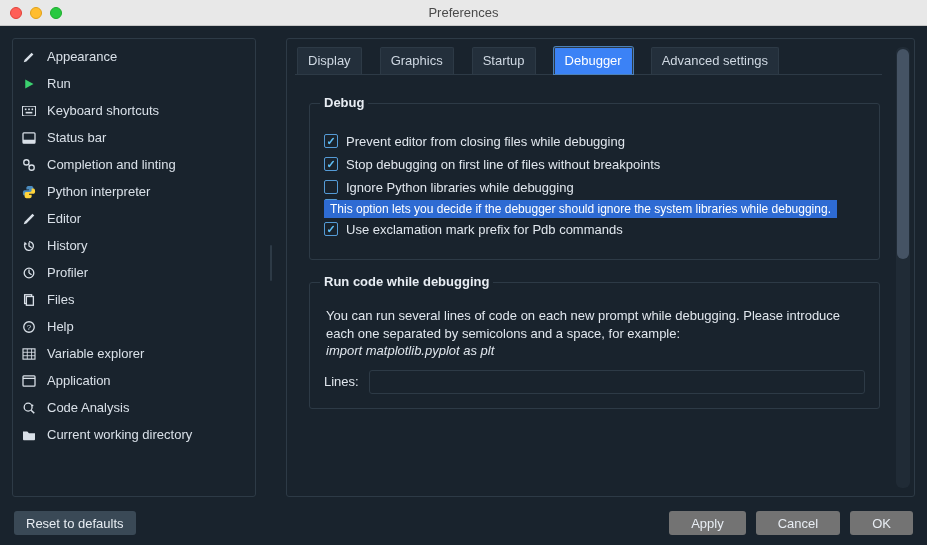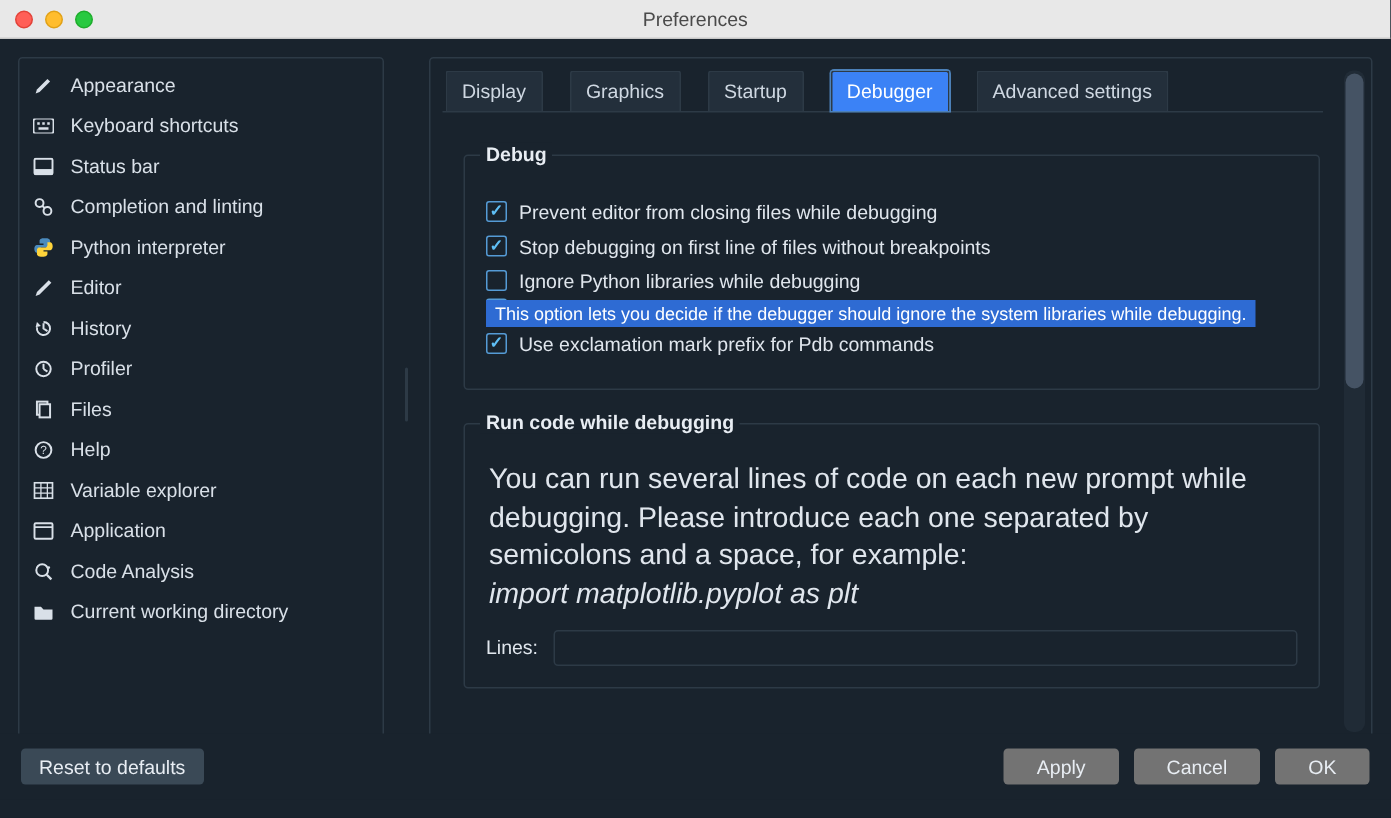--- a/index.html
+++ b/index.html
@@ -155,21 +155,21 @@
     position:absolute;
     left:0px; top:20px;
     background:#2e6bd3;
     color:#fff;
     font-size:12px;
     padding:2px 6px;
     white-space:nowrap;
     z-index:5;
   }
   .desc{
-    font-size:19px;
+    font-size:13px;
     color:#e0e6ed;
     margin:2px 0 4px 2px;
     line-height:1.35;
   }
   .desc em{ font-style:italic; }
   .lines-row{
     display:flex; align-items:center; gap:10px;
     margin-top:10px;
   }
   .lines-row input{
@@ -177,21 +177,21 @@
     height:24px;
     background:#19232d;
     border:1px solid #2d3a46;
     border-radius:3px;
     color:#e0e6ed;
     padding:0 6px;
     font-size:13px;
   }
   
   .footer{
-    position:absolute; left:0; right:0; bottom:12px;
+    position:absolute; left:0; right:0; bottom:0;
     height:44px;
     display:flex; align-items:center;
     padding:0 14px;
     gap:10px;
     background:#19232d;
   }
   .footer .spacer{ flex:1; }
   .btn{
     background:#737373;
     color:#e8edf3;
@@ -220,20 +220,28 @@
 
 <div class="window-body">
   <div class="sidebar" id="sidebar">
       <div class="sidebar-item">
         <span class="icon">
           <svg width="14" height="14" viewBox="0 0 16 16">
             <path fill="#d9e0e8" d="M2 14l3-1 8-8-2-2-8 8-1 3z"></path>
           </svg>
         </span>
         <span>Appearance</span>
+      </div>
+      <div class="sidebar-item">
+        <span class="icon">
+          <svg width="12" height="12" viewBox="0 0 16 16">
+            <path fill="#3bd16f" d="M3 2l11 6-11 6z"></path>
+          </svg>
+        </span>
+        <span>Run</span>
       </div>
       <div class="sidebar-item">
         <span class="icon">
           <svg width="14" height="10" viewBox="0 0 16 12">
             <rect x="0" y="0" width="16" height="12" rx="2" fill="none" stroke="#d9e0e8" stroke-width="1.5"></rect>
             <rect x="3" y="3" width="2" height="2" fill="#d9e0e8"></rect>
             <rect x="7" y="3" width="2" height="2" fill="#d9e0e8"></rect>
             <rect x="11" y="3" width="2" height="2" fill="#d9e0e8"></rect>
             <rect x="4" y="7" width="8" height="2" fill="#d9e0e8"></rect>
           </svg>

